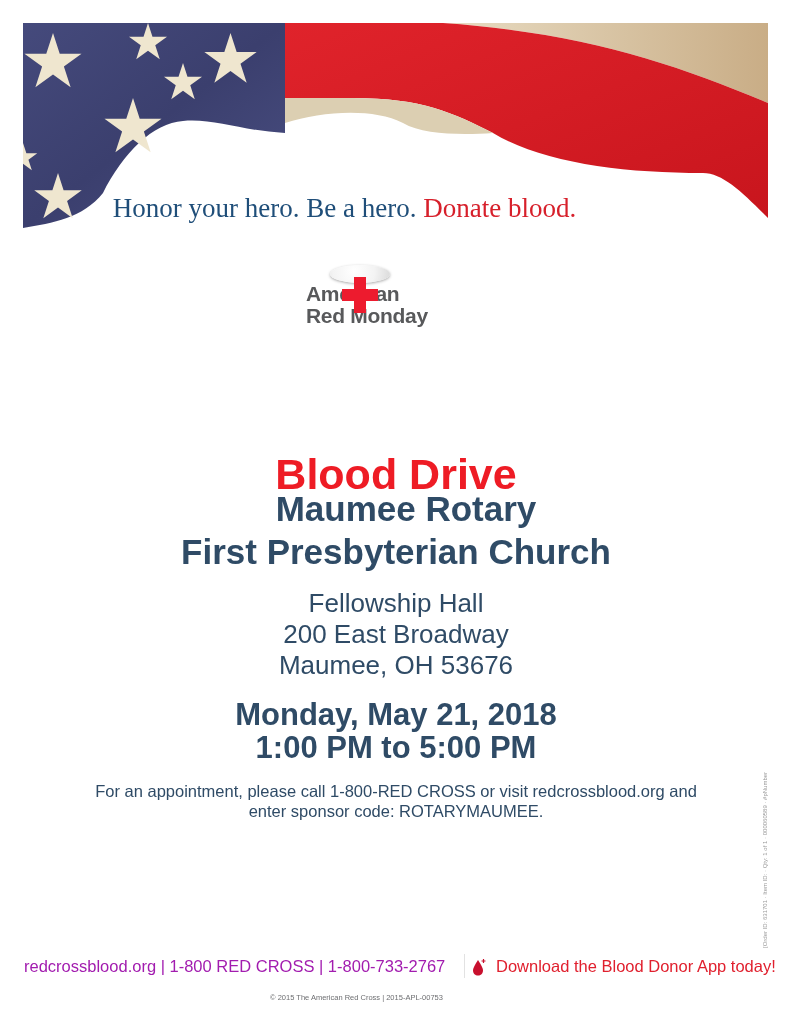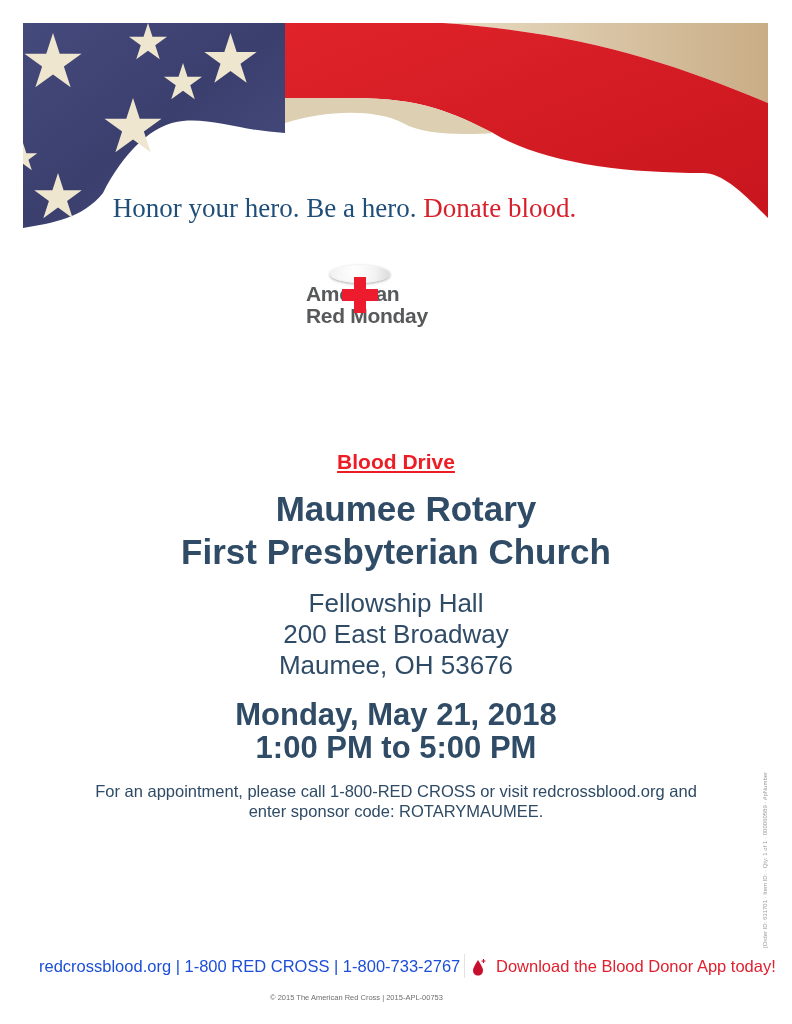--- a/index.html
+++ b/index.html
@@ -17,34 +17,34 @@
   .logo { position:absolute; left:292px; top:265px; height:62px; display:flex; align-items:center;flex-direction:column; }
   .logo-badge { width:60px; height:60px; border-radius:50%;
     background: radial-gradient(circle at 40% 35%, #ffffff 0%, #f3f3f3 55%, #d9d9d9 100%);
     box-shadow: 0 1px 3px rgba(0,0,0,0.35); position:relative; }
   .logo-badge .cross-v { position:absolute; left:24px; top:12px; width:12px; height:36px; background:#ed1b2e; }
   .logo-badge .cross-h { position:absolute; left:12px; top:24px; width:36px; height:12px; background:#ed1b2e; }
   .logo-text { margin-left:14px; color:#58595b; font-weight:bold; font-size:21px; line-height:22px; letter-spacing:-0.3px; }
 
   
   .center { position:absolute; left:0; width:792px; text-align:center; }
-  .title-red { top:450px; color:#ee1c25; font-weight:bold; font-size:21px;text-decoration:underline; }
+  .title-red { top:450px; color:#ee1c25; font-weight:bold; font-size:43px; }
   .title-navy { color:#2f4b66; font-weight:bold; font-size:35px; }
   .org { top:489px;padding-left:10px; }
   .church { top:532px; }
   .addr { color:#2f4b66; font-size:26px; line-height:31px; top:588px; }
   .date { color:#2f4b66; font-weight:bold; font-size:31px; line-height:33px; top:698px; }
   .appt { color:#2f4b66; font-size:16.5px; line-height:20px; top:781px; left:40px; width:712px; }
 
   
   .vert { position:absolute; left:762px; top:948px; transform:rotate(-90deg); transform-origin:left top;
     font-size:6px; color:#9a9a9a; white-space:nowrap; }
 
   
-  .footer-left { position:absolute; left:24px; top:957px; font-size:16.5px; color:#1d4ed8;margin-left:15px; }
+  .footer-left { position:absolute; left:24px; top:957px; font-size:16.5px; color:#a21caf; }
   .footer-sep { position:absolute; left:464px; top:954px; width:1px; height:24px; background:#e2e2e2; }
   .footer-right { position:absolute; left:472px; top:957px; font-size:16.5px; color:#e0202e; display:flex; align-items:center; }
   .drop { width:14px; height:18px; margin-right:10px; }
   .copyright { position:absolute; left:0; width:713px; top:993px; text-align:center; font-size:7.5px; color:#6d6e71; }
 </style>
 </head>
 <body>
 
 <div class="hero">
   <svg viewBox="0 0 745 205" preserveAspectRatio="none">

